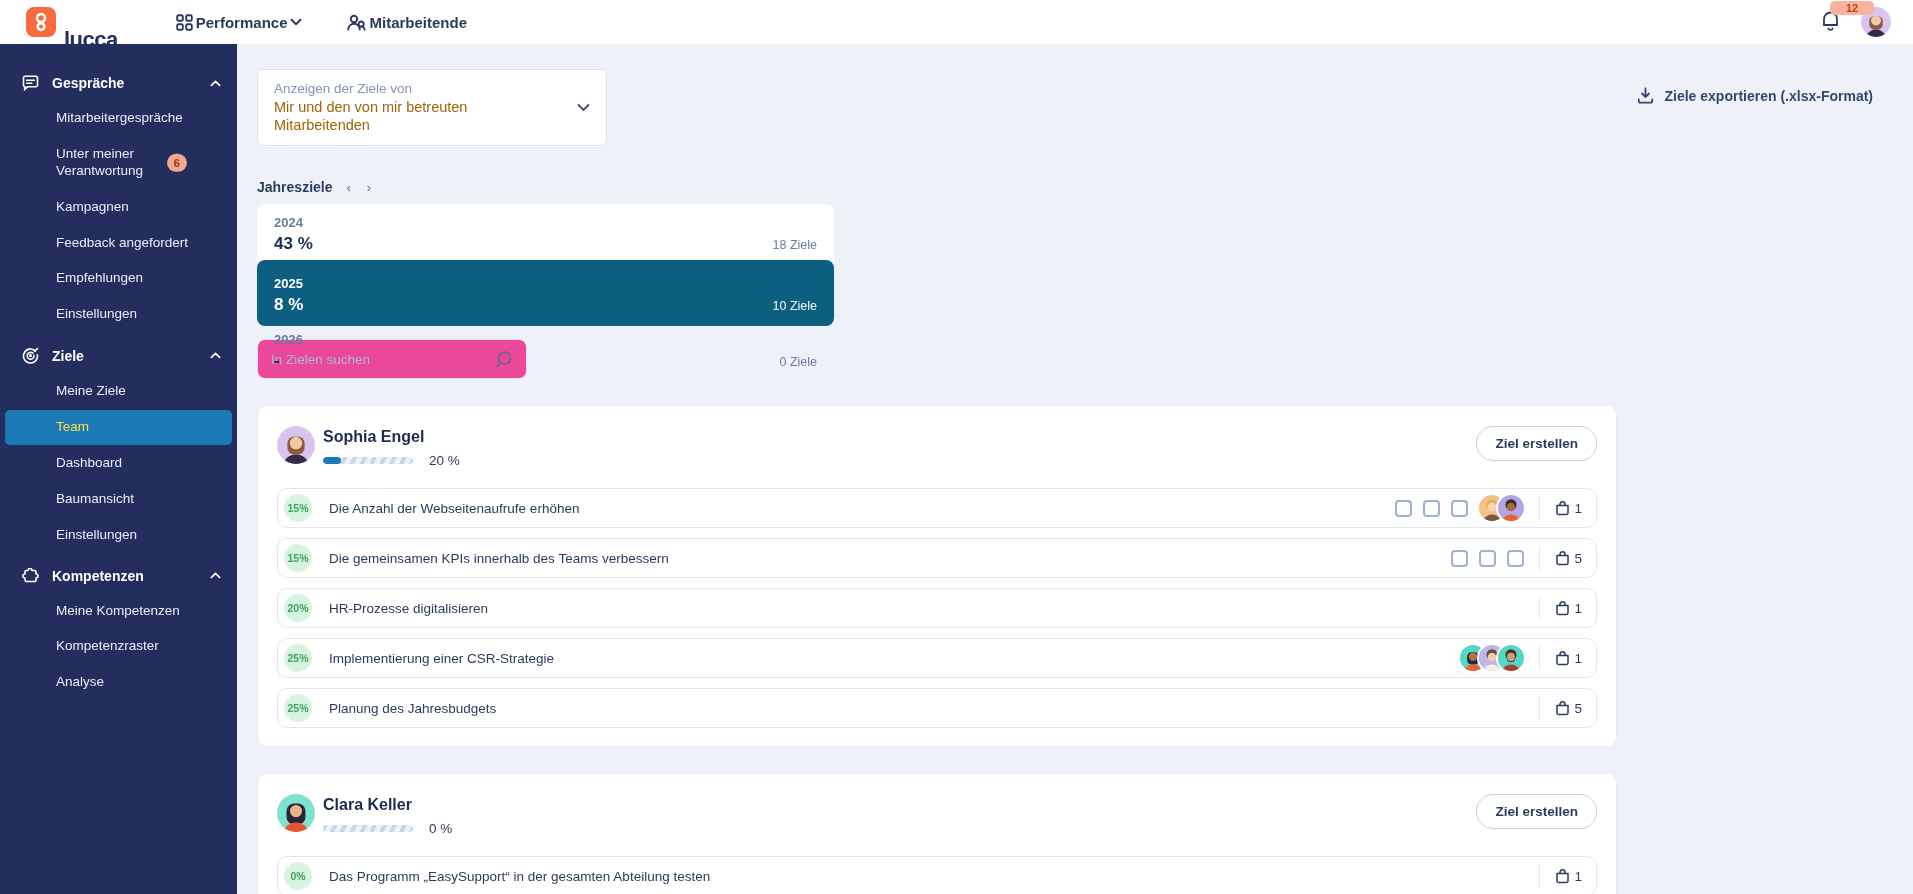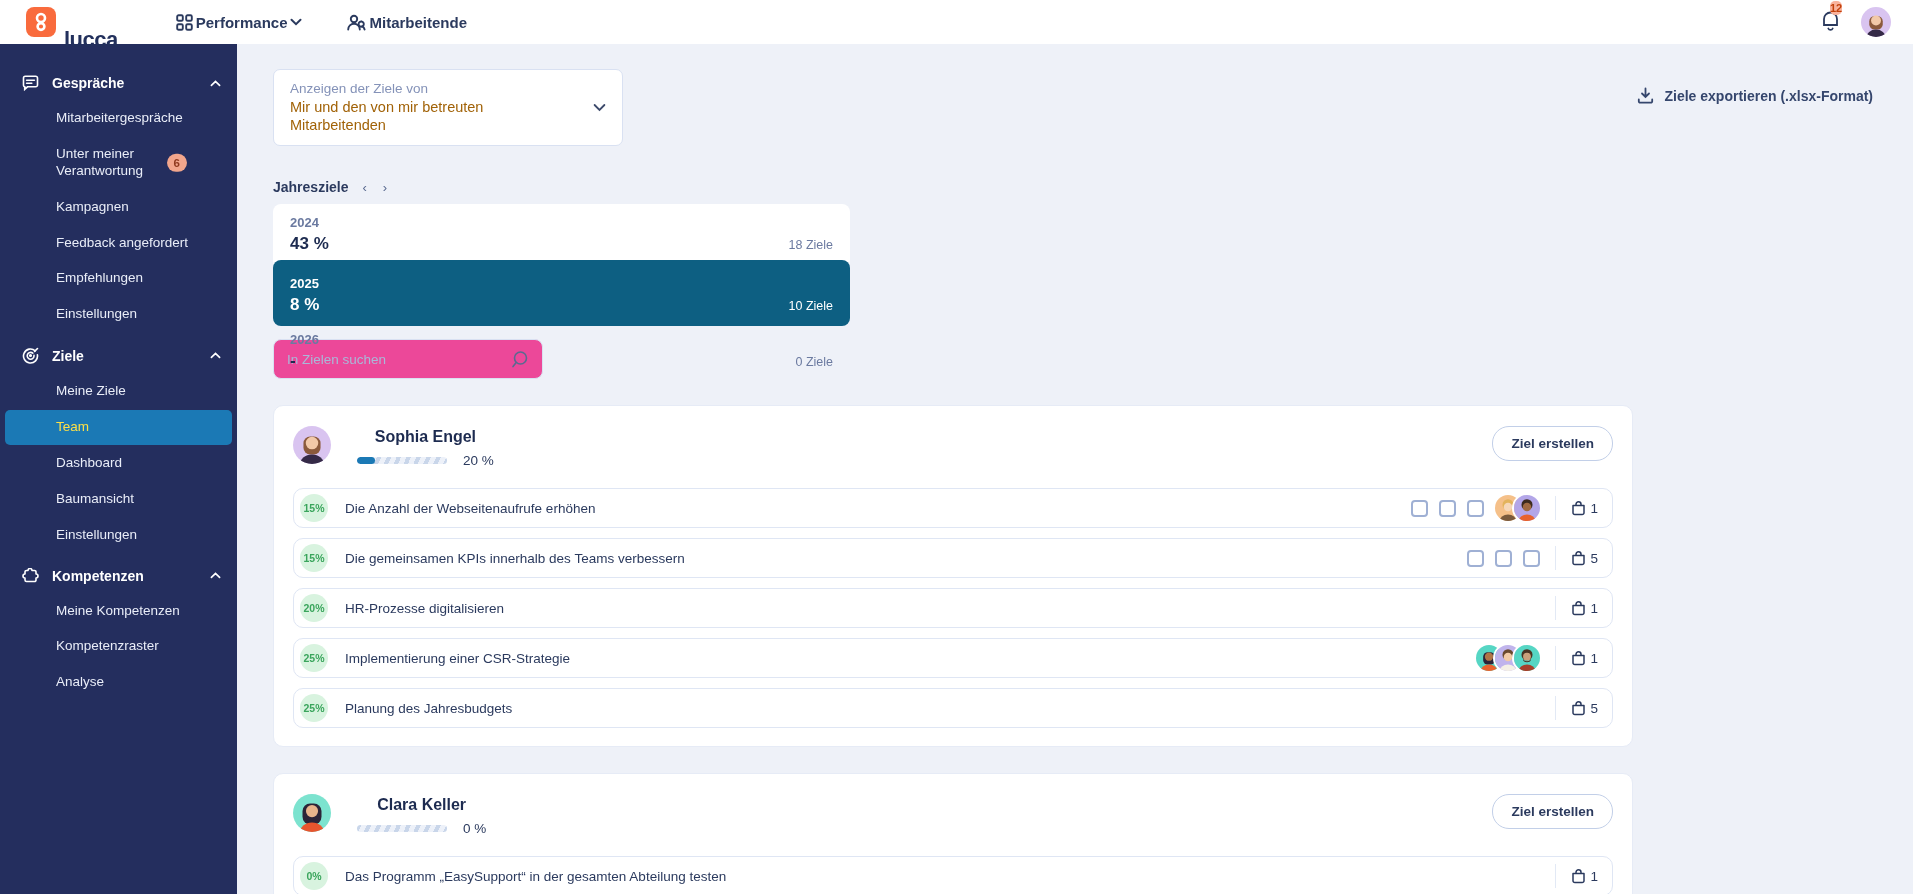--- a/index.html
+++ b/index.html
@@ -8,33 +8,33 @@
 
   
   .topbar { position:fixed; top:0; left:0; width:1913px; height:44px; background:#ffffff; display:flex; align-items:center; padding:0 22px 0 26px; z-index:50; }
   .brand { display:flex; align-items:center; gap:8px; }
   .brand-logo { width:30px; height:30px; background:#f96b3d; border-radius:8px; display:flex; align-items:center; justify-content:center; }
   .brand-name { font-size:22px; font-weight:700; color:#22305c; letter-spacing:-0.5px;margin-top:36px; }
   .topnav { display:flex; align-items:center; gap:44px; margin-left:58px; }
   .topnav-item { display:flex; align-items:center; gap:3px; font-size:15px; font-weight:700; color:#2b3a5e; cursor:pointer; }
   .topbar-right { margin-left:auto; display:flex; align-items:center; gap:20px; }
   .bell-wrap { position:relative; cursor:pointer; }
-  .bell-badge { position:absolute; top:-8px; left:10px; background:#f9b29c; color:#c2410c; font-size:11px; font-weight:700; border-radius:5px; padding:1px 0; }
+  .bell-badge { position:absolute; top:-8px; left:10px; background:#f9b29c; color:#c2410c; font-size:11px; font-weight:700; border-radius:5px; padding:1px 16px; }
 
   
   .sidebar { position:fixed; top:44px; left:0; width:237px; height:850px; background:#242e5e; padding:22px 0 0 0; z-index:40; }
   .side-section { margin-bottom:6px; }
   .side-head { display:flex; align-items:center; gap:13px; padding:9px 16px 9px 22px; color:#ffffff; font-size:14px; font-weight:700; cursor:pointer; }
   .side-head .chev { margin-left:auto; }
   .side-item { display:block; padding:9px 14px 9px 51px; color:#e9edf8; font-size:13.5px; line-height:1.25; cursor:pointer; position:relative; border-radius:5px; margin:1px 5px; }
   .side-item.selected { background:#1b79b5; color:#fde047; font-weight:400; }
   .side-badge { position:absolute; right:18px; top:50%; transform:translateY(-50%); background:#f2a68c; color:#8f3a1f; font-size:11.5px; font-weight:700; border-radius:9px; padding:2px 7px; }
 
   
-  .main { position:absolute; top:44px; left:237px; width:1676px; height:850px; padding:25px 40px 0 36px; }
+  .main { position:absolute; top:44px; left:237px; width:1676px; height:850px; padding:25px 40px 0 20px; }
   .controls-row { display:flex; align-items:flex-start; justify-content:space-between; }
   .filter-card { width:350px; background:#fff; border:1px solid #d9e1f2; border-radius:7px; padding:11px 16px; display:flex; align-items:center; cursor:pointer; }
   .filter-texts { flex:1; }
   .filter-label { color:#8492b8; font-size:13.5px; margin-bottom:2px; }
   .filter-value { color:#a16207; font-size:14.5px; font-weight:400; line-height:1.25; width:230px; }
   .export-link { display:flex; align-items:center; gap:10px; color:#35466d; font-size:14px; font-weight:700; cursor:pointer; margin-top:18px; }
 
   .years-title-row { display:flex; align-items:center; gap:12px; margin:33px 0 9px 0; }
   .years-title { font-size:14px; font-weight:700; color:#2b3a5e; }
   .year-arrow { color:#5a6a90; cursor:pointer; font-size:13px; padding:0 2px; }
@@ -47,21 +47,21 @@
   .year-tab .cnt { margin-left:auto; font-size:12.5px; color:#6b7aa0; }
   .year-tab.selected { background:#0d5f82; border-radius:8px; margin:-5px 0; padding-top:16px; }
   .year-tab.selected .yr, .year-tab.selected .pr, .year-tab.selected .cnt { color:#ffffff; }
 
   .search-box { margin-top:70px; width:270px; height:40px; background:#ec4899; border:1px solid #d9e1f2; border-radius:8px; display:flex; align-items:center; padding:0 13px; }
   .search-box input { border:none; outline:none; flex:1; font-size:13.5px; font-family:inherit; color:#2b3a5e; background:transparent; }
   .search-box input::placeholder { color:#a9b8d8; }
 
   .emp-card { width:1360px; background:#fff; border:1px solid #e6ebf6; border-radius:10px; margin-top:26px; padding:20px 19px 18px 19px; }
   .emp-head { display:flex; align-items:flex-start; }
-  .emp-id { display:flex; gap:26px;text-align:center; }
+  .emp-id { display:flex; gap:8px; }
   .emp-name { font-size:16px; font-weight:700; color:#1d2b50; margin-top:2px; }
   .emp-progress-row { display:flex; align-items:center; gap:16px; margin-top:7px; }
   .pbar { width:90px; height:7px; border-radius:4px; background:repeating-linear-gradient(115deg,#c9d6ea 0 4px,#edf1f9 4px 9px); position:relative; overflow:hidden; }
   .pbar-fill { position:absolute; left:0; top:0; bottom:0; background:#1b79b5; border-radius:4px; }
   .emp-progress-label { font-size:13.5px; color:#2b3a5e; }
   .create-btn { margin-left:auto; background:#fff; border:1px solid #c2cfe8; border-radius:17px; color:#2b3a5e; font-size:13.5px; font-weight:700; padding:9px 18px; cursor:pointer; font-family:inherit; }
 
   .goal-list { margin-top:20px; display:flex; flex-direction:column; gap:10px; }
   .goal-row { display:flex; align-items:center; height:40px; border:1px solid #dfe6f4; border-radius:10px; padding:0 14px 0 6px; background:#fff; cursor:pointer; }
   .goal-weight { width:28px; height:28px; border-radius:50%; background:#d8f3df; color:#3aa55c; font-size:10.5px; font-weight:700; display:flex; align-items:center; justify-content:center; flex:none; }

